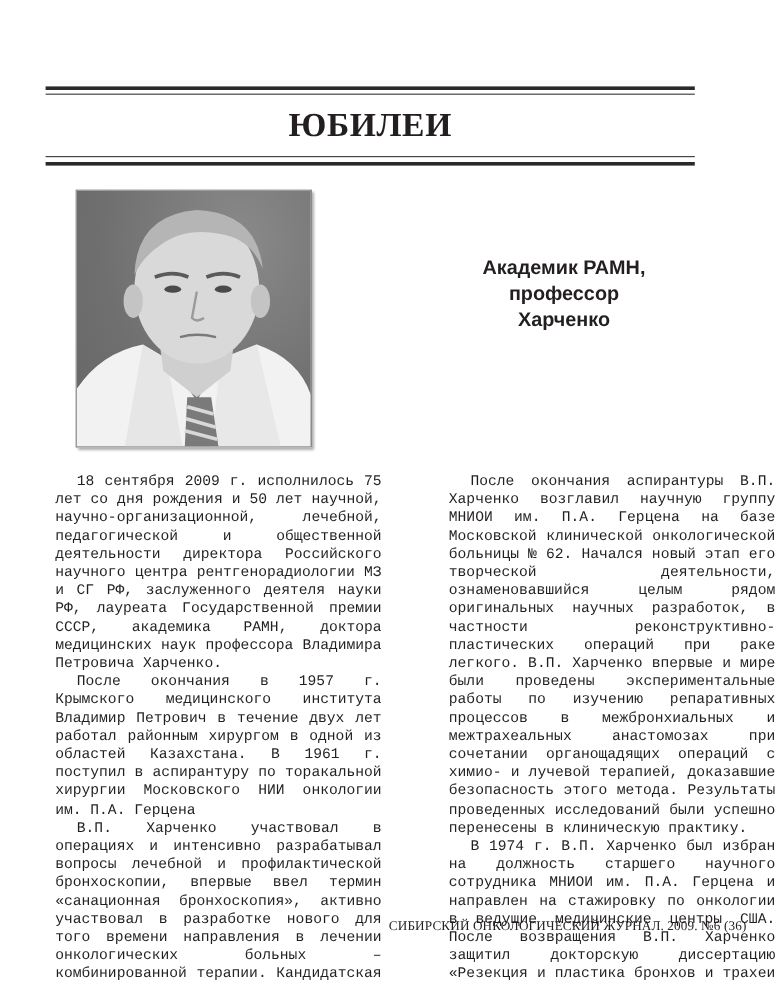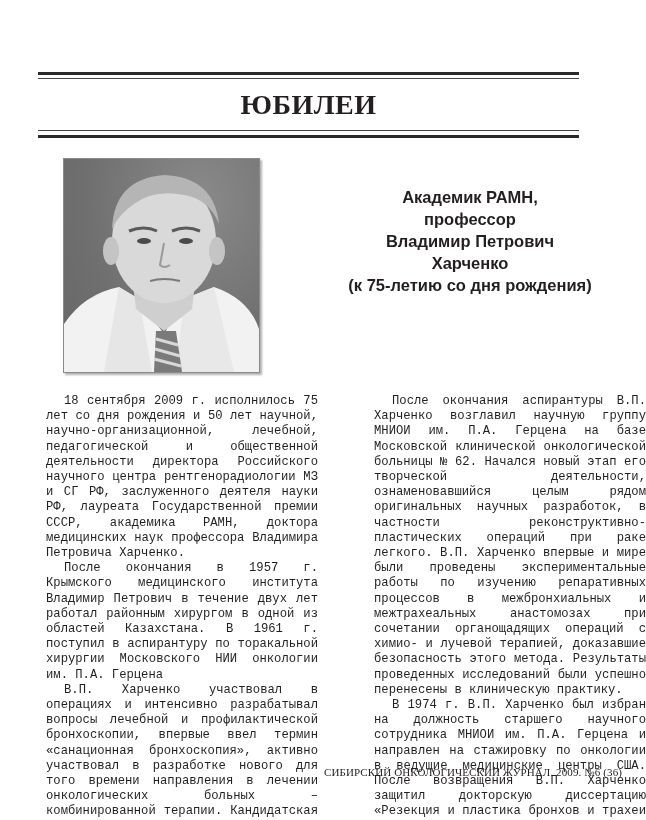--- a/index.html
+++ b/index.html
@@ -15,21 +15,21 @@
       letter-spacing: 0.5px; color: #231f20; line-height: 34px;
     }
     .photo {
       position: absolute; left: 63px; top: 158px; width: 195px; height: 213px;
       border: 1px solid #8a8a8a; box-shadow: 2px 2px 2px #b0b0b0;
       background: radial-gradient(ellipse at 70% 20%, #8a8a8a 0%, #6f6f6f 60%, #666 100%);
       overflow: hidden;
     }
     .photo svg { display: block; }
     .headline {
-      position: absolute; left: 330px; width: 280px; top: 186px; text-align: center;
+      position: absolute; left: 330px; width: 280px; top: 212px; text-align: center;
       font-family: "Liberation Sans", sans-serif; font-weight: bold; font-size: 16.5px;
       line-height: 22px; color: #231f20;
     }
     .col {
       position: absolute; top: 394px; width: 272px;
       font-family: Liberation Mono, monospace; font-size: 12.2px; line-height: 15.2px;
       color: #231f20; text-align: justify; hyphens: manual;
     }
     .col p { margin: 0; text-indent: 18px; }
     .col-left { left: 46px; }
@@ -75,23 +75,21 @@
 
     <path d="M100 84 L96 106 Q100 110 106 106" stroke="#9a9a9a" stroke-width="2" fill="none"></path>
 
     <path d="M86 122 Q100 118 116 122" stroke="#7a7a7a" stroke-width="2" fill="none"></path>
   </svg>
 </div>
 
 <div class="headline">
   <div>Академик РАМН,</div>
   <div>профессор</div>
-  <div>Владимир Петрович</div>
   <div>Харченко</div>
-  <div>(к  75-летию со дня рождения)</div>
 </div>
 
 <div class="col col-left">
   <p>18 сентября 2009 г. исполнилось 75 лет со дня рождения и 50 лет научной, научно-организационной, лечебной, педагогической и общественной деятельности директора Российского научного центра рентгенорадиологии МЗ и СГ РФ, заслуженного деятеля науки РФ, лауреата Государственной премии СССР, академика РАМН, доктора медицинских наук профессора Владимира Петровича Харченко.</p>
   <p>После окончания в 1957 г. Крымского медицинского института Владимир Петрович в течение двух лет работал районным хирургом в одной из областей Казахстана. В 1961 г. поступил в аспирантуру по торакальной хирургии Московского НИИ онкологии им. П.А. Герцена</p>
   <p>В.П. Харченко участвовал в операциях и интенсивно разрабатывал вопросы лечебной и профилактической бронхоскопии, впервые ввел термин «санационная бронхоскопия», активно участвовал в разработке нового для того времени направления в лечении онкологических больных – комбинированной терапии. Кандидатская диссертация Владимира Петровича посвящена профилактике и лечению послеоперационных осложнений при операциях по поводу рака легкого.</p>
 </div>
 
 <div class="col col-right">
   <p>После окончания аспирантуры В.П. Харченко возглавил научную группу МНИОИ им. П.А. Герцена на базе Московской клинической онкологической больницы № 62. Начался новый этап его творческой деятельности, ознаменовавшийся целым рядом оригинальных научных разработок, в частности реконструктивно-пластических операций при раке легкого. В.П. Харченко впервые и мире были проведены экспериментальные работы по изучению репаративных процессов в межбронхиальных и межтрахеальных анастомозах при сочетании органощадящих операций с химио- и лучевой терапией, доказавшие безопасность этого метода. Результаты проведенных исследований были успешно перенесены в клиническую практику.</p>

